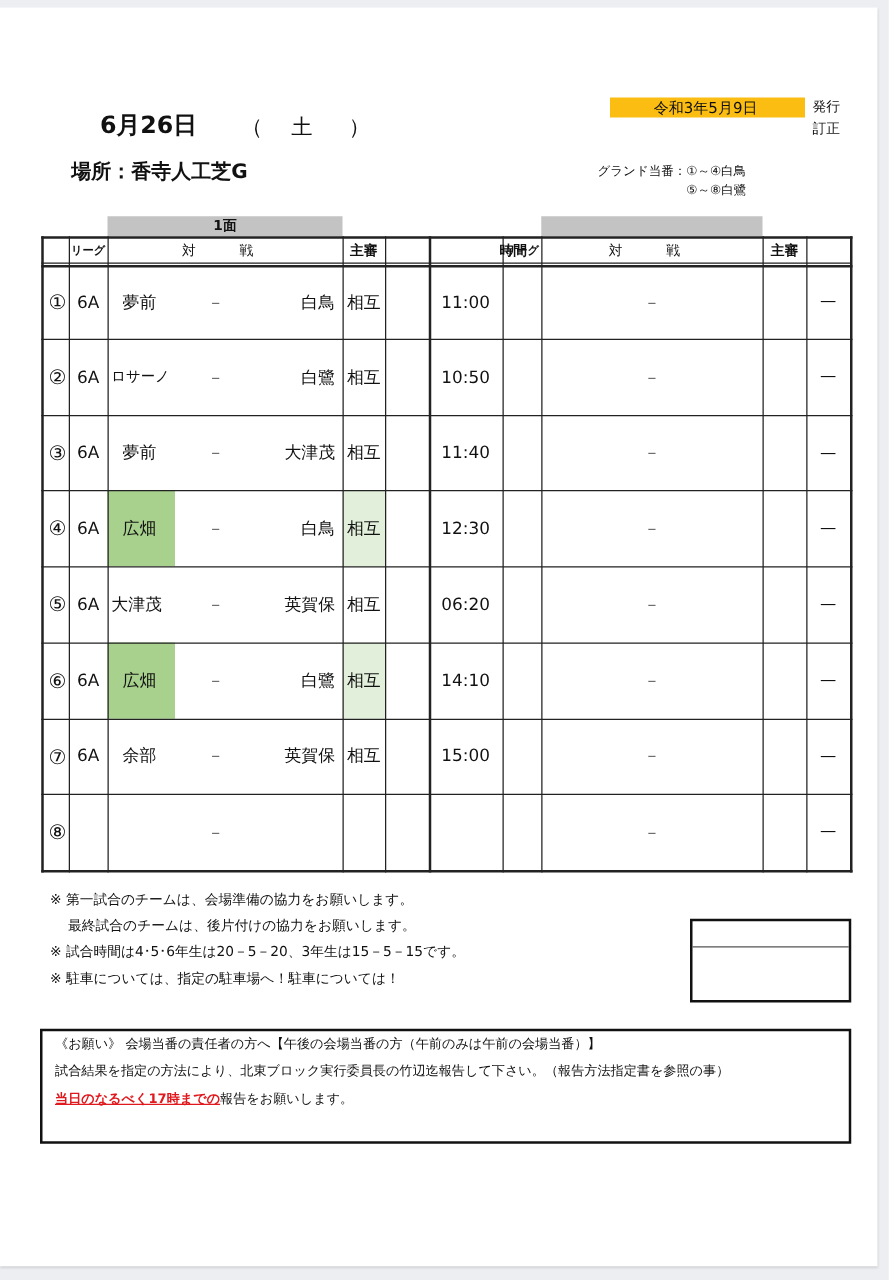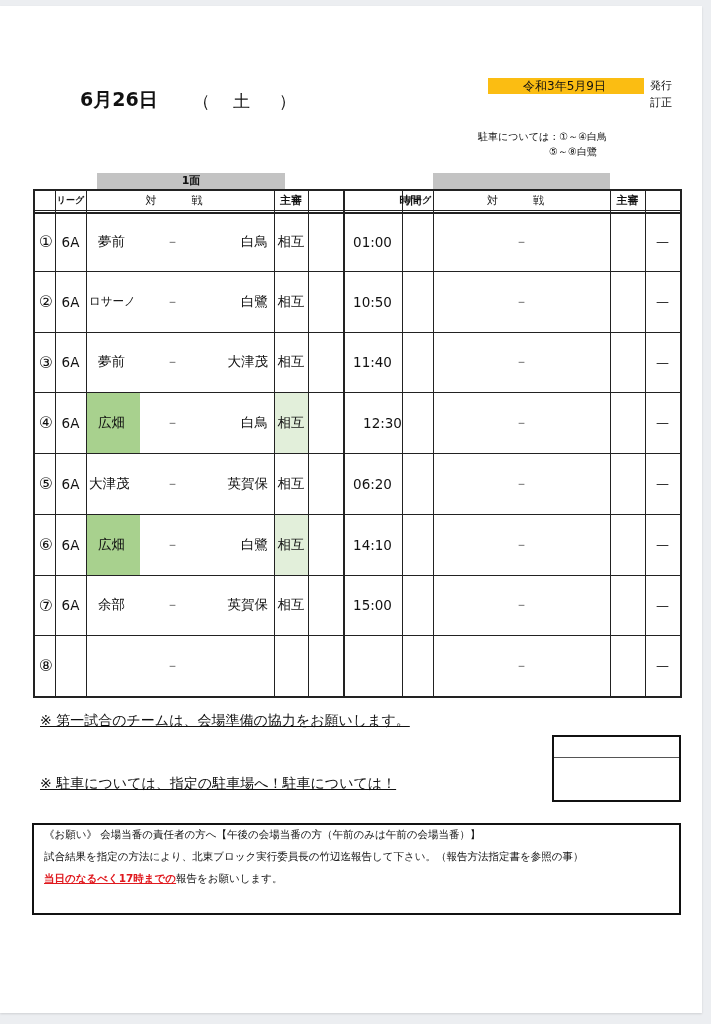--- a/index.html
+++ b/index.html
@@ -26,21 +26,21 @@
 
   .hline { position:absolute; background:#222; }
   .vline { position:absolute; background:#222; }
 
   .cell { position:absolute; display:flex; align-items:center; font-size:13px; }
   .hdr { font-size:10px; justify-content:center;font-weight:bold; }
   .hdr-match { font-size:11px; letter-spacing:12px; justify-content:center; }
   .hl-dark { background:#a8d18e; }
   .hl-light { background:#e2efda; }
 
-  .notes { left:40px; font-size:14px;text-decoration:underline; }
+  .notes { left:40px; font-size:11px; }
   .req-box { position:absolute; left:32px; top:823px; width:645px; height:88px; border:2px solid #111; }
   .req-line { position:absolute; left:10px; font-size:10.5px; white-space:nowrap; }
   .red { color:#e0191e; font-weight:bold;text-decoration:underline; }
   .sign-box { position:absolute; left:552px; top:729px; width:125px; height:63px; border:2px solid #111; }
   .sign-divider { position:absolute; left:0; right:0; top:20px; height:1px; background:#555; }
 </style>
 </head>
 <body>
 
 <div class="page">
@@ -49,24 +49,25 @@
   <div class="abs issue-bar"></div>
   <div class="abs issue-date">令和3年5月9日</div>
   <div class="abs issue-label">発行</div>
   <div class="abs rev-label">訂正</div>
 
   <div class="abs date">6月26日</div>
   <div class="abs paren-open">（</div>
   <div class="abs weekday">土</div>
   <div class="abs paren-close">）</div>
 
-  <div class="abs duty1">駐車については：①～④白鳥</div>
+  <div class="abs venue">場所：香寺人工芝G</div>
+  <div class="abs duty1">グランド当番：①～④白鳥</div>
   <div class="abs duty2">⑤～⑧白鷺</div>
 
-  <div class="band band-label" style="left:86px; width:188px; top:167px;margin-left:11px;">1面</div>
+  <div class="band band-label" style="left:86px; width:188px; top:167px;">1面</div>
   <div class="band" style="left:433px; width:177px; top:167px;"></div>
 
   <div id="schedule-table" style="position:absolute;left:0;top:0;">
       <div class="hl-dark" style="position:absolute;left:86px;top:386px;width:54px;height:61px;"></div>
       <div class="hl-light" style="position:absolute;left:274px;top:386px;width:34px;height:61px;"></div>
       <div class="hl-dark" style="position:absolute;left:86px;top:508px;width:54px;height:61px;"></div>
       <div class="hl-light" style="position:absolute;left:274px;top:508px;width:34px;height:61px;"></div>
       <div class="hline" style="left:33px;top:183px;width:649px;height:2px;"></div>
       <div class="hline" style="left:33px;top:204px;width:647px;height:1px;"></div>
       <div class="hline" style="left:33px;top:206px;width:649px;height:2px;"></div>
@@ -95,21 +96,21 @@
       <div class="cell hdr" style="left: 343px; top: 185px; width: 59px; height: 19px; font-size: 11px; padding-left: 38px;">時間</div>
       <div class="cell hdr" style="left: 402px; top: 185px; width: 31px; height: 19px; font-size: 9px;">リーグ</div>
       <div class="cell hdr-match" style="left:433px;top:185px;width:177px;height:19px;">対　戦</div>
       <div class="cell hdr" style="left: 610px; top: 185px; width: 35px; height: 19px; font-size: 11px;">主審</div>
       <div class="cell" style="left:33px;top:206px;width:22px;height:59px;justify-content:center;font-size:16px;padding-left:2px;">①</div>
       <div class="cell" style="left:55px;top:206px;width:31px;height:59px;justify-content:center;font-size:13.5px;">6A</div>
       <div class="cell" style="left:86px;top:206px;width:114px;height:59px;justify-content:flex-start;padding-left:12px;font-size:13.5px;">夢前</div>
       <div class="cell" style="left: 160px; top: 206px; width: 25px; height: 59px; justify-content: center; font-size: 13px; color: rgb(85, 85, 85);">－</div>
       <div class="cell" style="left:190px;top:206px;width:78px;height:59px;justify-content:flex-end;font-size:13.5px;">白鳥</div>
       <div class="cell" style="left:274px;top:206px;width:34px;height:59px;justify-content:center;font-size:13.5px;">相互</div>
-      <div class="cell" style="left:343px;top:206px;width:59px;height:59px;justify-content:center;font-size:13.5px;">01:00</div>
+      <div class="cell" style="left:343px;top:206px;width:59px;height:59px;justify-content:center;font-size:13.5px;">11:00</div>
       <div class="cell" style="left: 433px; top: 206px; width: 177px; height: 59px; justify-content: center; font-size: 13px; color: rgb(85, 85, 85);">－</div>
       <div class="cell" style="left:645px;top:206px;width:35px;height:59px;justify-content:center;font-size:13px;">—</div>
       <div class="cell" style="left:33px;top:265px;width:22px;height:61px;justify-content:center;font-size:16px;padding-left:2px;">②</div>
       <div class="cell" style="left:55px;top:265px;width:31px;height:61px;justify-content:center;font-size:13.5px;">6A</div>
       <div class="cell" style="left: 86px; top: 265px; width: 114px; height: 61px; justify-content: flex-start; padding-left: 3px; font-size: 11.5px;">ロサーノ</div>
       <div class="cell" style="left: 160px; top: 265px; width: 25px; height: 61px; justify-content: center; font-size: 13px; color: rgb(85, 85, 85);">－</div>
       <div class="cell" style="left:190px;top:265px;width:78px;height:61px;justify-content:flex-end;font-size:13.5px;">白鷺</div>
       <div class="cell" style="left:274px;top:265px;width:34px;height:61px;justify-content:center;font-size:13.5px;">相互</div>
       <div class="cell" style="left:343px;top:265px;width:59px;height:61px;justify-content:center;font-size:13.5px;">10:50</div>
       <div class="cell" style="left: 433px; top: 265px; width: 177px; height: 61px; justify-content: center; font-size: 13px; color: rgb(85, 85, 85);">－</div>
@@ -122,21 +123,21 @@
       <div class="cell" style="left:274px;top:326px;width:34px;height:60px;justify-content:center;font-size:13.5px;">相互</div>
       <div class="cell" style="left:343px;top:326px;width:59px;height:60px;justify-content:center;font-size:13.5px;">11:40</div>
       <div class="cell" style="left: 433px; top: 326px; width: 177px; height: 60px; justify-content: center; font-size: 13px; color: rgb(85, 85, 85);">－</div>
       <div class="cell" style="left:645px;top:326px;width:35px;height:60px;justify-content:center;font-size:13px;">—</div>
       <div class="cell" style="left:33px;top:386px;width:22px;height:61px;justify-content:center;font-size:16px;padding-left:2px;">④</div>
       <div class="cell" style="left:55px;top:386px;width:31px;height:61px;justify-content:center;font-size:13.5px;">6A</div>
       <div class="cell" style="left:86px;top:386px;width:114px;height:61px;justify-content:flex-start;padding-left:12px;font-size:13.5px;">広畑</div>
       <div class="cell" style="left: 160px; top: 386px; width: 25px; height: 61px; justify-content: center; font-size: 13px; color: rgb(85, 85, 85);">－</div>
       <div class="cell" style="left:190px;top:386px;width:78px;height:61px;justify-content:flex-end;font-size:13.5px;">白鳥</div>
       <div class="cell" style="left:274px;top:386px;width:34px;height:61px;justify-content:center;font-size:13.5px;">相互</div>
-      <div class="cell" style="left:343px;top:386px;width:59px;height:61px;justify-content:center;font-size:13.5px;padding-left:10px;">12:30</div>
+      <div class="cell" style="left:343px;top:386px;width:59px;height:61px;justify-content:center;font-size:13.5px;">12:30</div>
       <div class="cell" style="left: 433px; top: 386px; width: 177px; height: 61px; justify-content: center; font-size: 13px; color: rgb(85, 85, 85);">－</div>
       <div class="cell" style="left:645px;top:386px;width:35px;height:61px;justify-content:center;font-size:13px;">—</div>
       <div class="cell" style="left:33px;top:447px;width:22px;height:61px;justify-content:center;font-size:16px;padding-left:2px;">⑤</div>
       <div class="cell" style="left:55px;top:447px;width:31px;height:61px;justify-content:center;font-size:13.5px;">6A</div>
       <div class="cell" style="left:86px;top:447px;width:114px;height:61px;justify-content:flex-start;padding-left:3px;font-size:13.5px;">大津茂</div>
       <div class="cell" style="left: 160px; top: 447px; width: 25px; height: 61px; justify-content: center; font-size: 13px; color: rgb(85, 85, 85);">－</div>
       <div class="cell" style="left:190px;top:447px;width:78px;height:61px;justify-content:flex-end;font-size:13.5px;">英賀保</div>
       <div class="cell" style="left:274px;top:447px;width:34px;height:61px;justify-content:center;font-size:13.5px;">相互</div>
       <div class="cell" style="left:343px;top:447px;width:59px;height:61px;justify-content:center;font-size:13.5px;">06:20</div>
       <div class="cell" style="left: 433px; top: 447px; width: 177px; height: 61px; justify-content: center; font-size: 13px; color: rgb(85, 85, 85);">－</div>
@@ -164,20 +165,22 @@
       <div class="cell" style="left:86px;top:629px;width:114px;height:61px;justify-content:flex-start;padding-left:12px;font-size:13.5px;"></div>
       <div class="cell" style="left: 160px; top: 629px; width: 25px; height: 61px; justify-content: center; font-size: 13px; color: rgb(85, 85, 85);">－</div>
       <div class="cell" style="left:190px;top:629px;width:78px;height:61px;justify-content:flex-end;font-size:13.5px;"></div>
       <div class="cell" style="left:274px;top:629px;width:34px;height:61px;justify-content:center;font-size:13.5px;"></div>
       <div class="cell" style="left:343px;top:629px;width:59px;height:61px;justify-content:center;font-size:13.5px;"></div>
       <div class="cell" style="left: 433px; top: 629px; width: 177px; height: 61px; justify-content: center; font-size: 13px; color: rgb(85, 85, 85);">－</div>
       <div class="cell" style="left:645px;top:629px;width:35px;height:61px;justify-content:center;font-size:13px;">—</div>
     </div>
 
   <div class="abs notes" style="top:706px;">※ 第一試合のチームは、会場準備の協力をお願いします。</div>
+  <div class="abs notes" style="top:727px;">　 最終試合のチームは、後片付けの協力をお願いします。</div>
+  <div class="abs notes" style="top:748px;">※ 試合時間は4･5･6年生は20－5－20、3年生は15－5－15です。</div>
   <div class="abs notes" style="top:769px;">※ 駐車については、指定の駐車場へ！駐車については！</div>
 
   <div class="sign-box">
     <div class="sign-divider"></div>
   </div>
 
   <div class="req-box" style="top:817px;">
     <div class="req-line" style="top:25px;">試合結果を指定の方法により、北東ブロック実行委員長の竹辺迄報告して下さい。（報告方法指定書を参照の事）</div>
     <div class="req-line" style="top:3px;">《お願い》 会場当番の責任者の方へ【午後の会場当番の方（午前のみは午前の会場当番）】</div>
     <div class="req-line" style="top:47px;">

